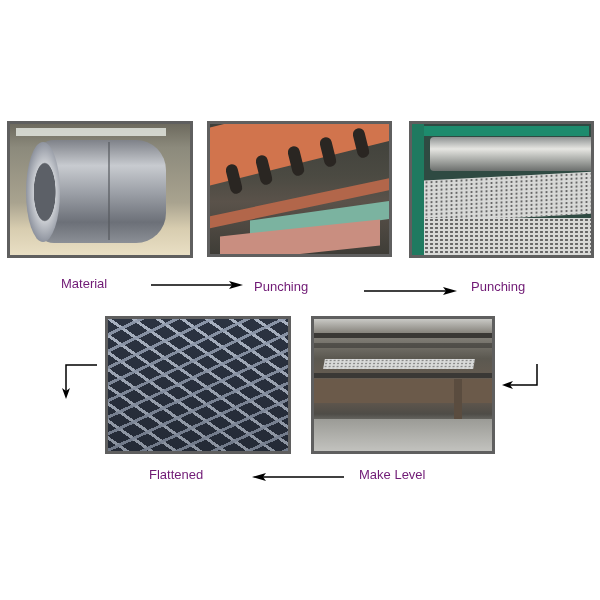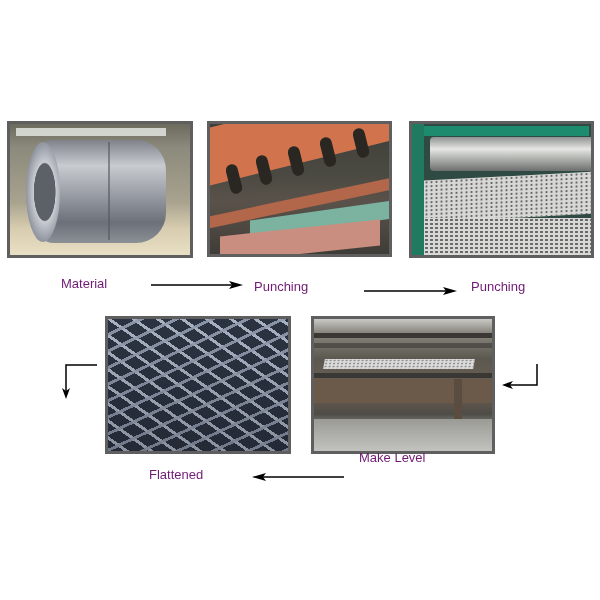--- a/index.html
+++ b/index.html
@@ -118,13 +118,13 @@
 </svg>
 <svg style="left:502px;top:364px;" width="36" height="24">
   <polyline points="35,0 35,21 6,21" fill="none" stroke="#000" stroke-width="1.5"></polyline>
   <path d="M0 21 L11 17 L8 21 L11 25 Z" fill="#000"></path>
 </svg>
 <span class="label" style="left:149px;top:467px;">Flattened</span>
 <svg style="left:252px;top:472px;" width="92" height="10">
   <line x1="8" y1="5" x2="92" y2="5" stroke="#000" stroke-width="1.6"></line>
   <path d="M14 1 L0 5 L14 9 L11 5 Z" fill="#000"></path>
 </svg>
-<span class="label" style="left:359px;top:450px;">Make Level</span>
+<span class="label" style="left:359px;top:467px;">Make Level</span>
 
 </body></html>

